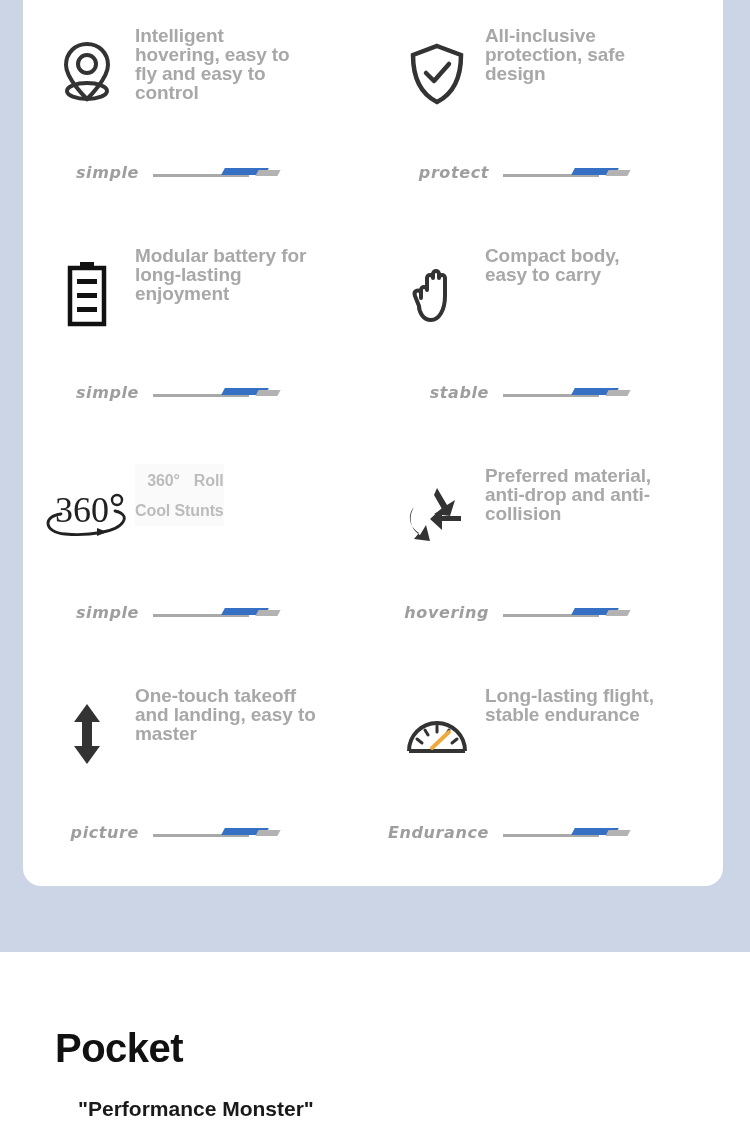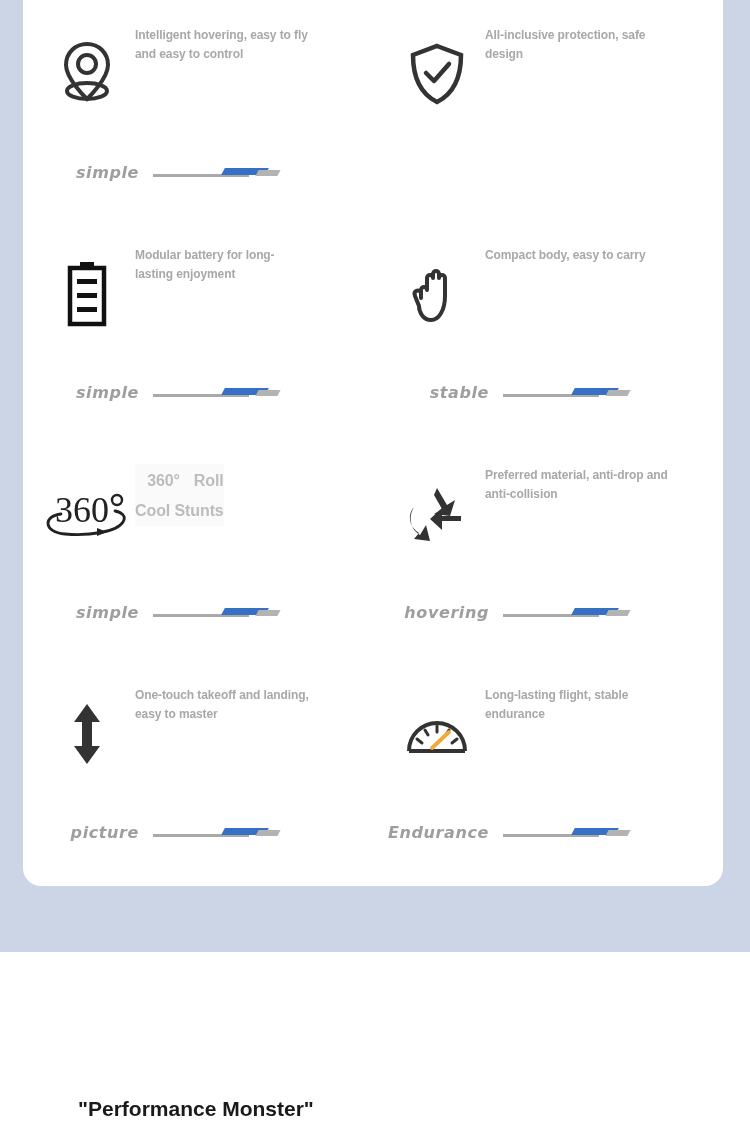--- a/index.html
+++ b/index.html
@@ -74,21 +74,21 @@
     height: 100px;
     display: flex;
     align-items: center;
     justify-content: center;
     padding-left: 16px;
   }
 
   .icon-wrap svg { display: block; }
 
   .desc {
-    font-size: 12px;
+    font-size: 19px;
     line-height: 19px;
     font-weight: bold;
     color: #a8a8a8;
     letter-spacing: -0.1px;
     padding-top: 2px;
     max-width: 175px;
   }
 
   .desc.wide { max-width: 195px; }
 
@@ -226,20 +226,28 @@
       <div class="cell">
         <div class="feature">
           <div class="icon-wrap">
             <svg width="56" height="64" viewBox="0 0 56 64">
               <path d="M28 4 L52 13 C52 36 44 52 28 60 C12 52 4 36 4 13 Z" fill="none" stroke="#333" stroke-width="4.5"></path>
               <path d="M17 31 L25 39 L40 22" fill="none" stroke="#333" stroke-width="4.5" stroke-linecap="round" stroke-linejoin="round"></path>
             </svg>
           </div>
           <div class="desc">All-inclusive protection, safe design</div>
         </div>
+        <div class="meter-row">
+          <div class="meter-label">protect</div>
+          <div class="meter">
+            <div class="track"></div>
+            <div class="fill"></div>
+            <div class="tail"></div>
+          </div>
+        </div>
       </div>
 
     </div>
 
     <div class="row">
 
       <div class="cell">
         <div class="feature">
           <div class="icon-wrap">
             <svg width="48" height="70" viewBox="0 0 48 70">
@@ -382,14 +390,15 @@
           </div>
         </div>
       </div>
 
     </div>
 
   </div>
 </div>
 
 <div class="bottom">
+  <div class="pocket-title">Pocket</div>
   <div class="pocket-sub">"Performance Monster"</div>
 </div>
 
 </body></html>

